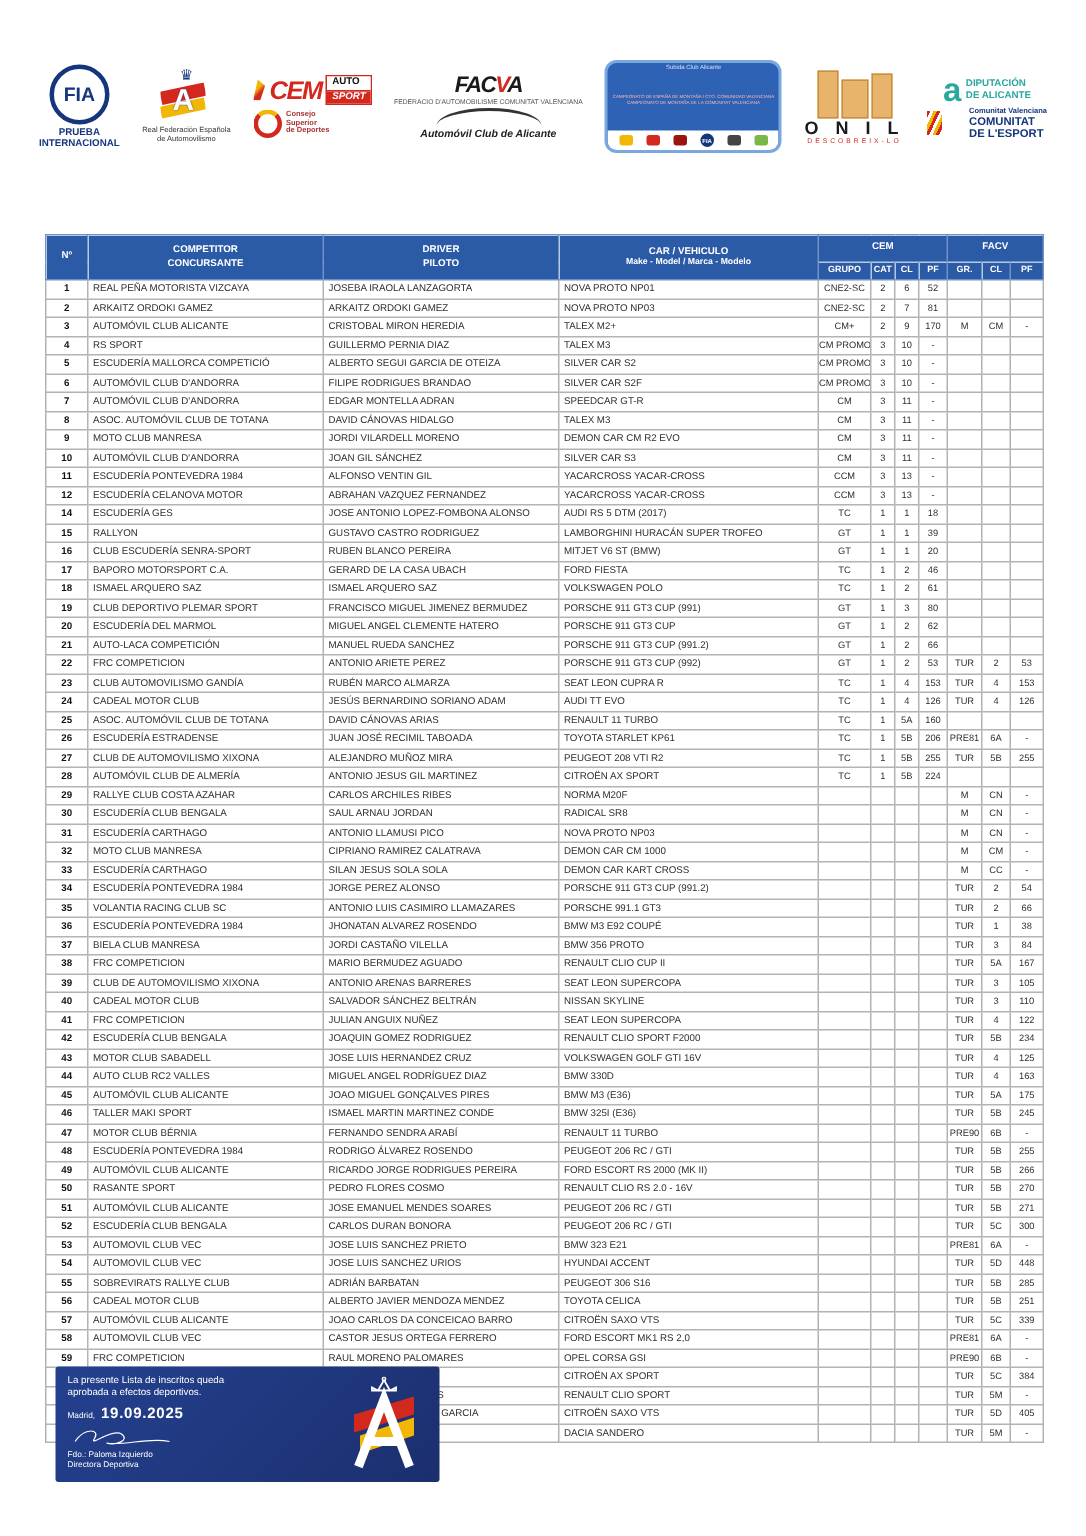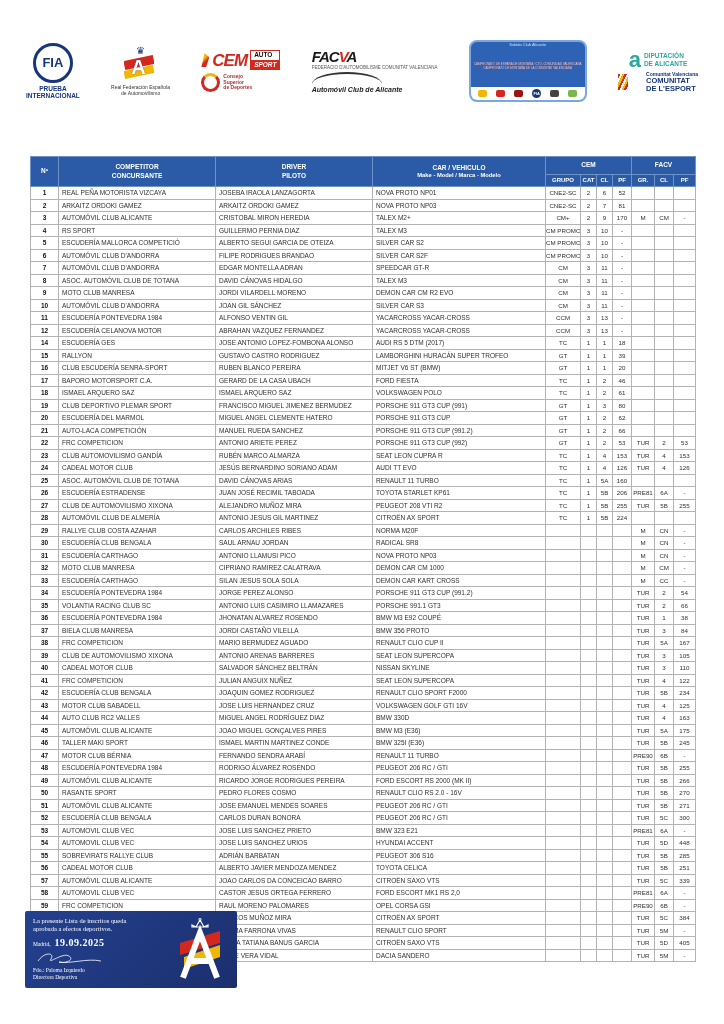--- a/index.html
+++ b/index.html
@@ -20,21 +20,21 @@
   .cem-csd{display:flex;flex-direction:column;gap:3px;align-items:flex-start;}
   .cem-row{display:flex;align-items:center;gap:3px;}
   .cem-text{font-size:17px;font-weight:bold;font-style:italic;color:#d3281e;letter-spacing:-1px;line-height:1;}
   .cem-runner{width:8px;height:14px;background:linear-gradient(135deg,#f2b705 40%,#d3281e 60%);clip-path:polygon(0 100%,40% 0,100% 30%,60% 100%);}
   .autosport{display:flex;flex-direction:column;border:1px solid #d3281e;line-height:1;}
   .autosport .as-top{background:#ffffff;color:#111;font-weight:bold;font-size:6.5px;padding:1px 3px;border-bottom:1px solid #d3281e;}
   .autosport .as-bottom{background:#d3281e;color:#fff;font-weight:bold;font-size:6.5px;font-style:italic;padding:1px 3px;}
   .csd-row{display:flex;align-items:center;gap:3px;}
   .csd-swirl{width:13px;height:13px;border:3px solid #d3281e;border-top-color:#f2b705;border-radius:50%;}
   .csd-caption{font-size:5px;color:#a33;text-align:left;line-height:1.15;font-weight:bold;}
-  .facva-aca{display:flex;flex-direction:column;align-items:flex-start;gap:2px;}
+  .facva-aca{display:flex;flex-direction:column;align-items:center;gap:2px;}
   .facva-text{font-size:15px;font-weight:bold;color:#1a1a1a;font-style:italic;letter-spacing:-1px;line-height:1;}
   .facva-text .red-v{color:#d3281e;}
   .facva-sub{font-size:4.5px;color:#555;line-height:1;}
   .aca-swoosh{width:70px;height:10px;border-top:2px solid #333;border-radius:50% 50% 0 0 / 100% 100% 0 0;}
   .aca-caption{font-size:7px;font-style:italic;font-weight:bold;color:#222;}
   .onil-plate{width:118px;height:62px;background:#2d62b5;border:2px solid #7aa7e0;border-radius:8px;box-sizing:border-box;display:flex;flex-direction:column;justify-content:space-between;overflow:hidden;}
   .plate-top{font-size:4px;color:#cfe0f5;text-align:center;line-height:1;padding-top:1px;}
   .plate-title{text-align:center;color:#f2c23e;font-style:italic;font-weight:bold;line-height:1;}
   .plate-title .t1{font-size:10px;}
   .plate-title .t2{font-size:7px;display:block;}
@@ -73,21 +73,21 @@
   .entry-table .h-sub th{height:12px;font-size:6px;}
   .entry-table .h-main th{height:18px;}
   .entry-table td{height:11.5px;font-size:6.5px;color:#2f2f2f;line-height:11.5px;}
   .entry-table td.c0{text-align:center;font-weight:bold;color:#111;}
   .entry-table td.c1,.entry-table td.c2,.entry-table td.c3{text-align:left;padding-left:3px;}
   .entry-table td.c4,.entry-table td.c5,.entry-table td.c6,.entry-table td.c7,
   .entry-table td.c8,.entry-table td.c9,.entry-table td.c10{text-align:center;font-size:6.2px;}
   .hdr-sub2{font-weight:bold;font-size:5.8px;display:block;}
 
   
-  .approval-box{position:absolute;left:25px;top:911px;width:212px;height:77px;background:linear-gradient(135deg,#24418f 0%,#1b2f6e 100%);border-radius:2px;color:#fff;display:flex;box-sizing:border-box;padding:6px 6px 5px 8px;font-family:Liberation Serif, serif;}
+  .approval-box{position:absolute;left:37px;top:911px;width:256px;height:77px;background:linear-gradient(135deg,#24418f 0%,#1b2f6e 100%);border-radius:2px;color:#fff;display:flex;box-sizing:border-box;padding:6px 6px 5px 8px;}
   .approval-left{flex:1 1 auto;display:flex;flex-direction:column;}
   .approval-text{font-size:6.5px;line-height:1.25;}
   .approval-dateline{margin-top:4px;display:flex;align-items:baseline;gap:4px;}
   .approval-city{font-size:5.5px;}
   .approval-date{font-size:10px;font-weight:bold;letter-spacing:0.5px;}
   .sig-svg{margin:1px 0 0 2px;}
   .approval-signer{font-size:5.5px;line-height:1.25;}
   .approval-logo{width:62px;display:flex;flex-direction:column;align-items:center;justify-content:flex-start;}
 </style>
 </head>
@@ -157,20 +157,29 @@
       <div class="plate-sponsors">
         <span class="sp-dot" style="background:#f2b705"></span>
         <span class="sp-dot" style="background:#d3281e"></span>
         <span class="sp-dot" style="background:#9a1410"></span>
         <span class="sp-fia">FIA</span>
         <span class="sp-dot" style="background:#444"></span>
         <span class="sp-dot" style="background:#7ab648"></span>
       </div>
     </div>
 
+    <div class="onil-town">
+      <div class="castle">
+        <div class="tower t1"></div>
+          <div class="tower t2"></div>
+          <div class="tower t3"></div>
+      </div>
+      <div class="onil-name">O N I L</div>
+      <div class="onil-tag">DESCOBREIX-LO</div>
+    </div>
 
     <div class="dipu">
       <div class="dipu-top">
         <div class="dipu-a">a</div>
         <div class="dipu-caption">
           <span>DIPUTACIÓN</span><br>
           <span>DE ALICANTE</span>
         </div>
       </div>
       <div class="cve-row">

